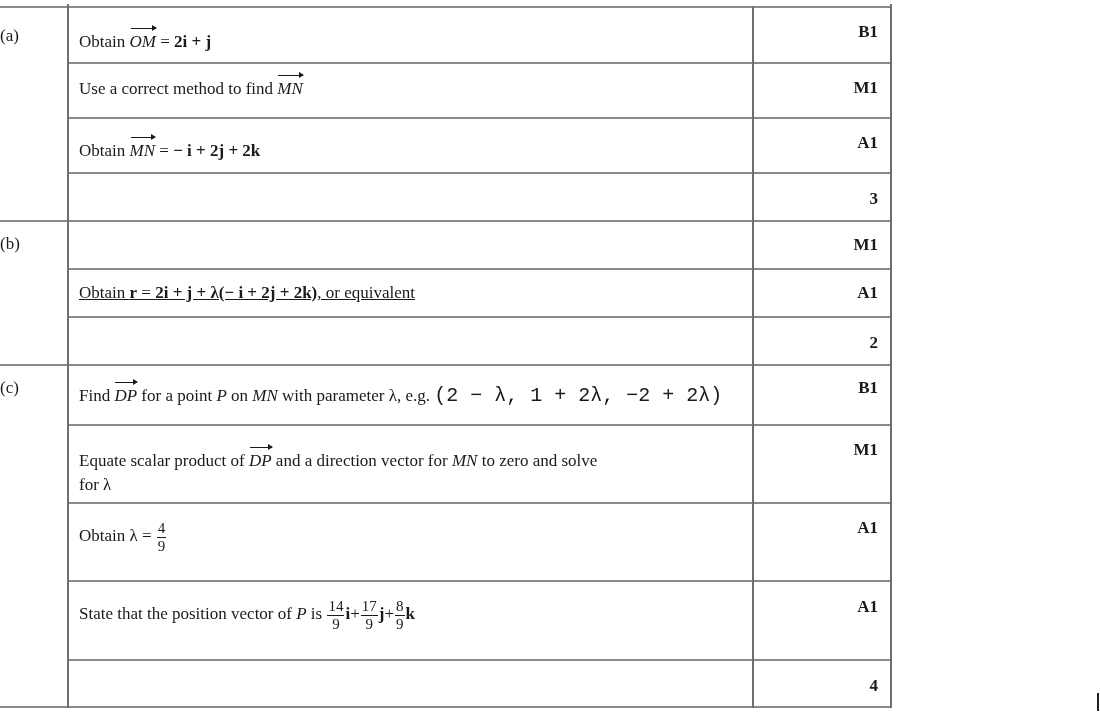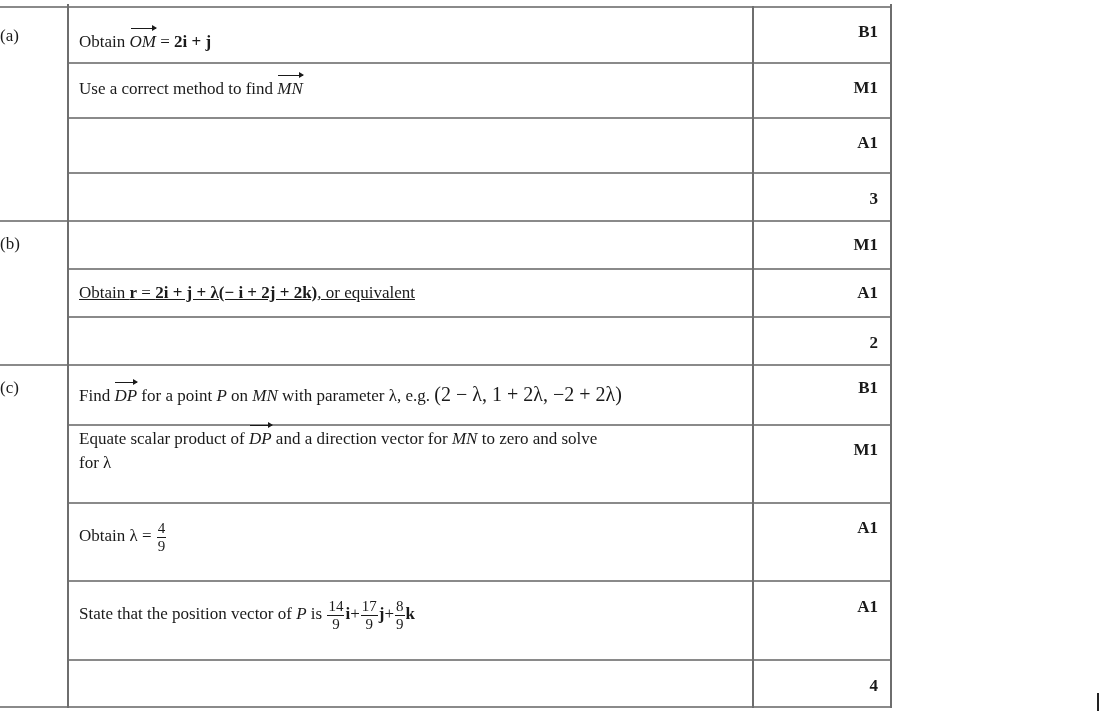--- a/index.html
+++ b/index.html
@@ -50,43 +50,46 @@
   <div class="cell-text" style="top:27px;">
     <span>Obtain </span><span class="ovec">OM</span><span> = </span><span class="b">2i + j</span>
   </div>
   <span class="mark" style="top:22px;">B1</span>
 
   <div class="cell-text" style="top:66px;margin-top:8px;">
     <span>Use a correct method to find </span><span class="ovec">MN</span>
   </div>
   <span class="mark" style="top:78px;">M1</span>
 
+  <div class="cell-text" style="top:136px;">
+    <span>Obtain </span><span class="ovec">MN</span><span> = </span><span class="b">− i + 2j + 2k</span>
+  </div>
   <span class="mark" style="top:133px;">A1</span>
 
   <span class="mark" style="top:189px;">3</span>
 
   <span class="part-label" style="top:234px;">(b)</span>
 
   <span class="mark" style="top:235px;">M1</span>
 
   <div class="cell-text" style="top:281px;text-decoration:underline;">
     <span>Obtain </span><span class="b">r</span><span> = </span><span class="b">2i + j + λ(− i + 2j + 2k)</span><span>, or equivalent</span>
   </div>
   <span class="mark" style="top:283px;">A1</span>
 
   <span class="mark" style="top:333px;">2</span>
 
   <span class="part-label" style="top:378px;">(c)</span>
 
   <div class="cell-text" style="top:381px;">
-    <span>Find </span><span class="ovec">DP</span><span>  for a point </span><span class="it">P</span><span> on </span><span class="it">MN</span><span> with parameter λ, e.g. </span><span style="font-size:20px;">(2 − λ, 1 + 2λ, −2 + 2λ)</span>
+    <span>Find </span><span class="ovec">DP</span><span>  for a point </span><span class="it">P</span><span> on </span><span class="it">MN</span><span> with parameter λ, e.g. </span><span style="font-size:20px;font-family:Liberation Mono, monospace;">(2 − λ, 1 + 2λ, −2 + 2λ)</span>
   </div>
   <span class="mark" style="top:378px;">B1</span>
 
-  <div class="cell-text" style="top:424px;">
+  <div class="cell-text" style="top:446px;">
     <div><span>Equate scalar product of </span><span class="ovec">DP</span><span>  and a direction vector for </span><span class="it">MN</span><span> to zero and solve</span></div>
     <div>for λ</div>
   </div>
   <span class="mark" style="top:440px;">M1</span>
 
   <div class="cell-text" style="top:520px;text-align:right;">
     <span>Obtain  λ = </span><span class="frac">
         <span class="num">4</span>
         <span>9</span>
       </span>

